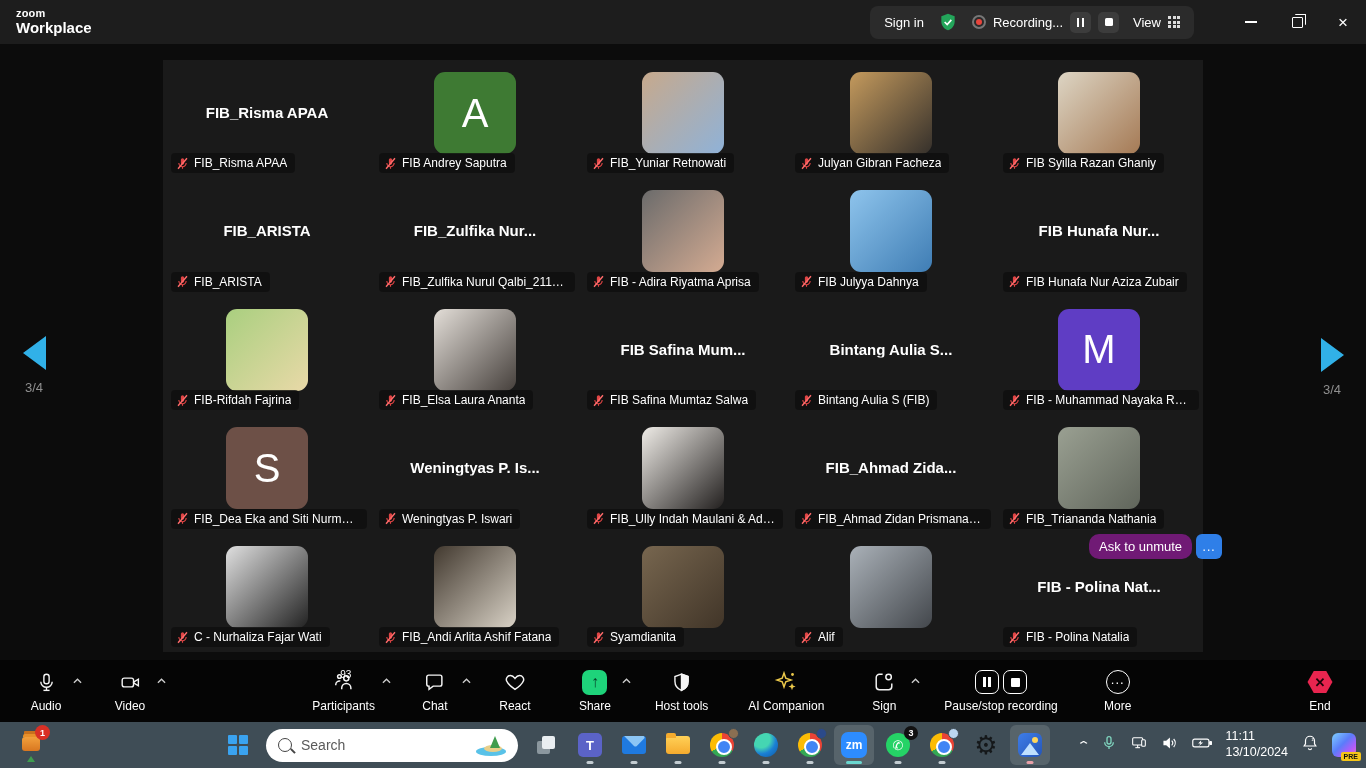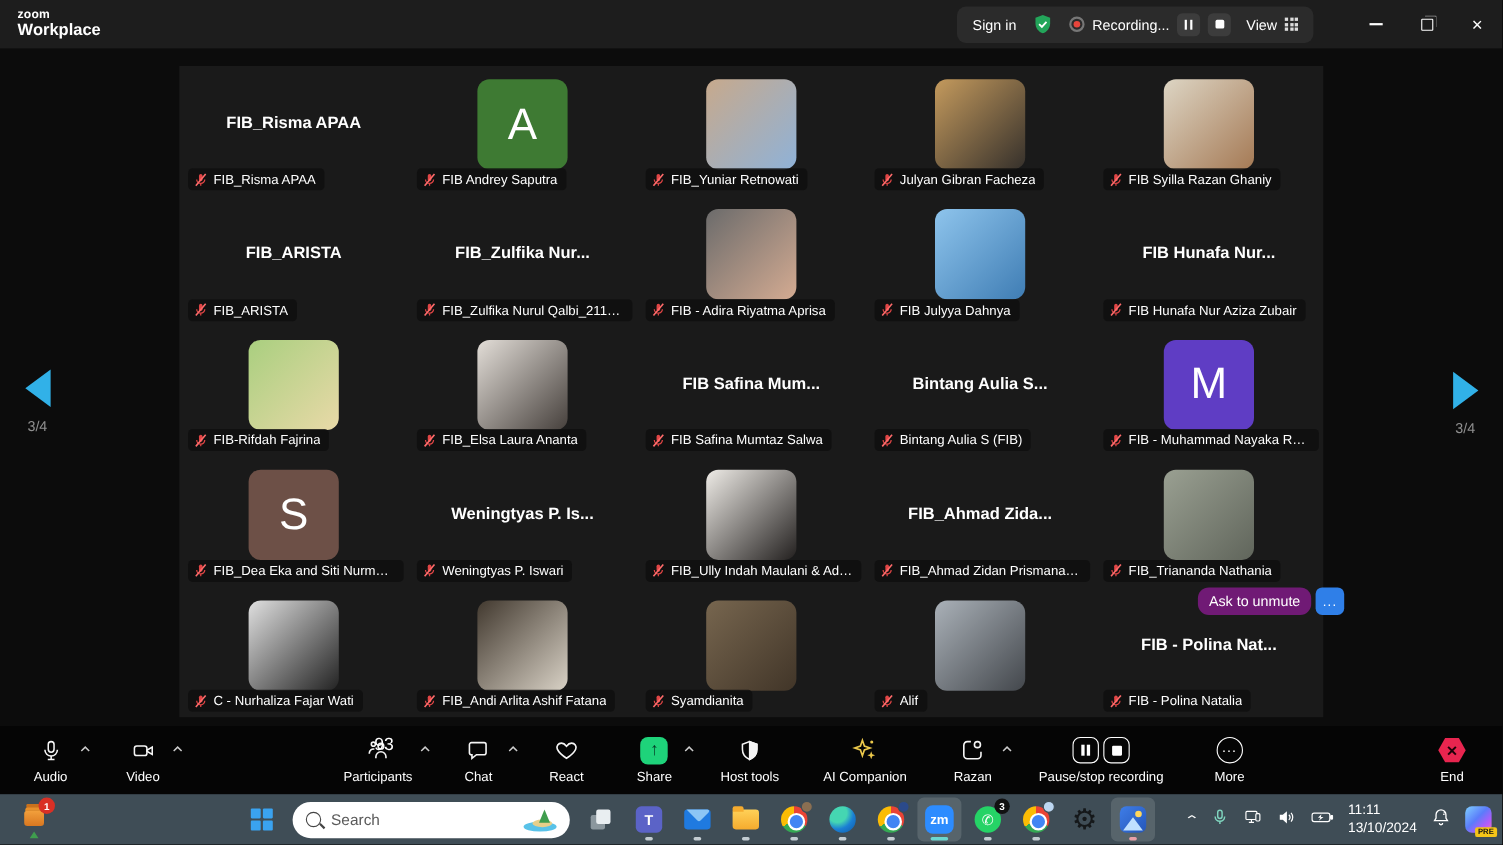--- a/index.html
+++ b/index.html
@@ -58,21 +58,21 @@
 
   
   .toolbar { position:absolute; left:0; top:660px; width:100%; height:62px; background:#050505; display:flex; align-items:center; }
   .tgroup { display:flex; align-items:flex-end; }
   .tg-left { margin-left:26px; gap:44px; }
   .tg-center { flex:1; justify-content:center; gap:40px; display:flex; }
   .tg-right { margin-right:26px; }
   .tool { position:relative; display:flex; flex-direction:column; align-items:center; gap:4px; color:#fff; font-size:12px; cursor:pointer; min-width:40px; }
   .ticon { height:25px; display:flex; align-items:center; justify-content:center; }
   .chev { position:absolute; right:-16px; top:3px; }
-  .pcount { position:absolute; left:28px; top:-1px; color:#fff; font-size:16px;text-align:right; }
+  .pcount { position:absolute; left:28px; top:-1px; color:#fff; font-size:10px;text-align:right; }
   .share-sq { width:25px; height:25px; background:#1ed37a; border-radius:7px; display:flex; align-items:center; justify-content:center; color:#063e28; font-size:16px; font-weight:700; }
   .recbtn { width:24px; height:24px; border:1.6px solid #fff; border-radius:7px; display:flex; align-items:center; justify-content:center; gap:2.5px; }
   .recbtn i.bar { width:2.6px; height:10px; background:#fff; }
   .recbtn i.sq { width:9px; height:9px; background:#fff; border-radius:1px; }
   .hexend { width:26px; height:24px; background:#e8254f; clip-path:polygon(26% 4%, 74% 4%, 98% 50%, 74% 96%, 26% 96%, 2% 50%); display:flex; align-items:center; justify-content:center; color:#1a0208; font-size:13px; font-weight:700; }
   .more-circ { width:24px; height:24px; border:1.6px solid #fff; border-radius:50%; display:flex; align-items:center; justify-content:center; color:#fff; font-size:13px; letter-spacing:1px; padding-bottom:6px; }
 
   
   .taskbar { position:absolute; left:0; bottom:0; width:100%; height:46px; background:#3f4d56; }
   .tk-notif { position:absolute; left:20px; top:7px; width:26px; height:30px; }
@@ -692,21 +692,21 @@
         </div>
         <div>AI Companion</div>
       </div>
       <div class="tool">
         <div class="ticon">
           <svg width="22" height="22" viewBox="0 0 24 24" fill="none" stroke="#f5f5f5" stroke-width="1.6">
               <circle cx="17" cy="6.5" r="3"></circle>
               <path d="M10.5 3.5H7A3.5 3.5 0 0 0 3.5 7v10A3.5 3.5 0 0 0 7 20.5h10a3.5 3.5 0 0 0 3.5-3.5v-3.5"></path>
             </svg>
         </div>
-        <div>Razan</div>
+        <div>Sign</div>
         <span class="chev"><svg width="9" height="6" viewBox="0 0 10 6" fill="none" stroke="#ccc" stroke-width="1.5">
               <path d="M1 5l4-4 4 4"></path>
             </svg></span>
       </div>
       <div class="tool">
         <div class="ticon" style="gap:4px;">
           <span class="recbtn">
               <i class="bar"></i>
               <i class="bar"></i>
             </span>

